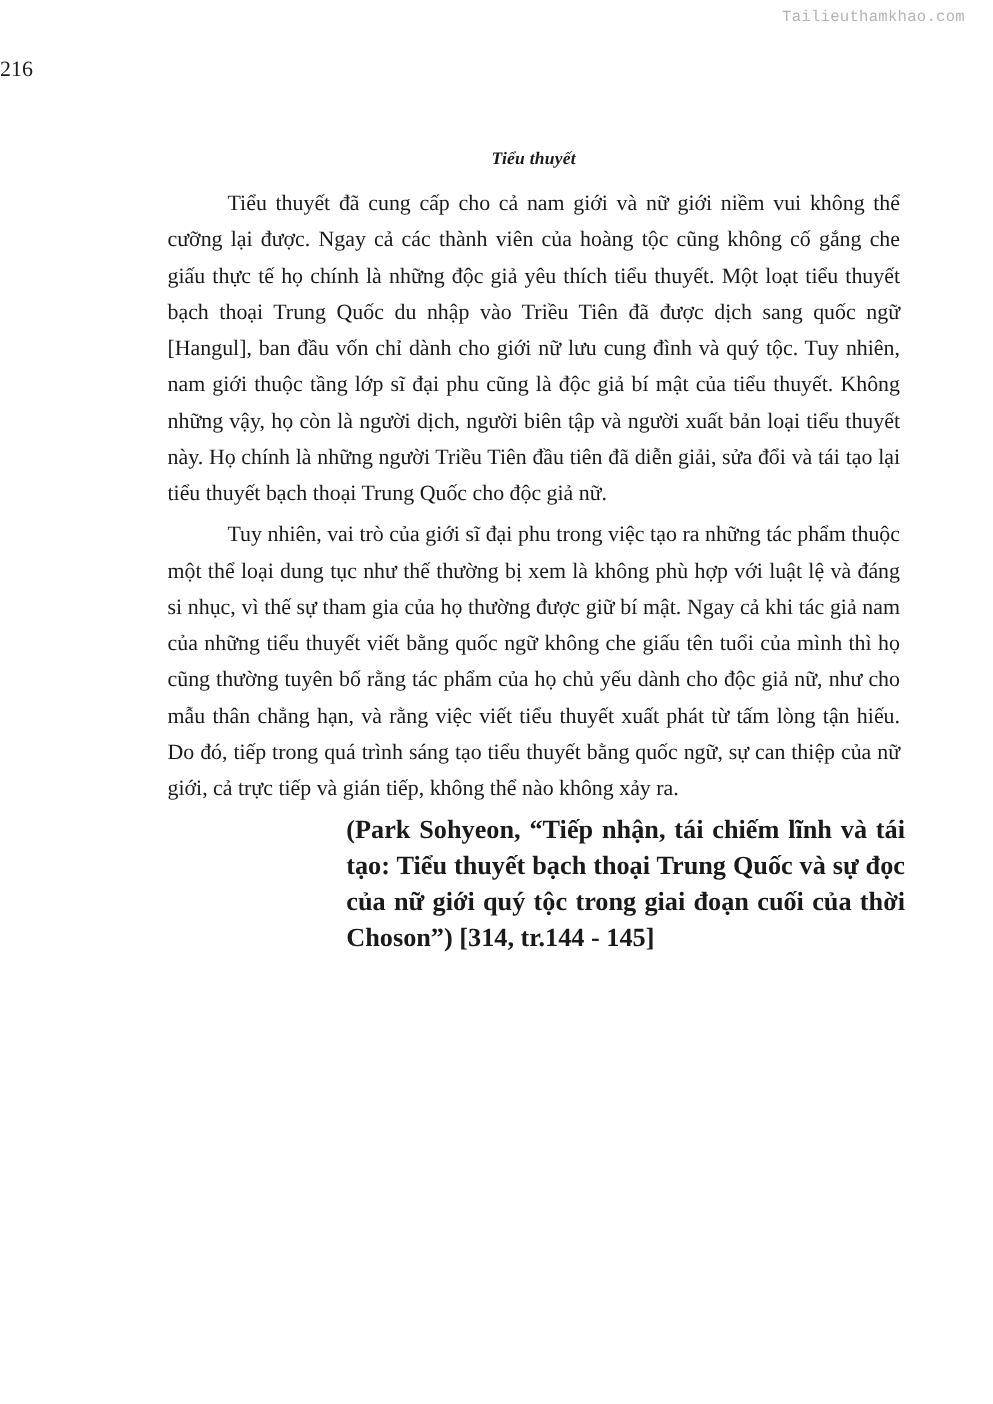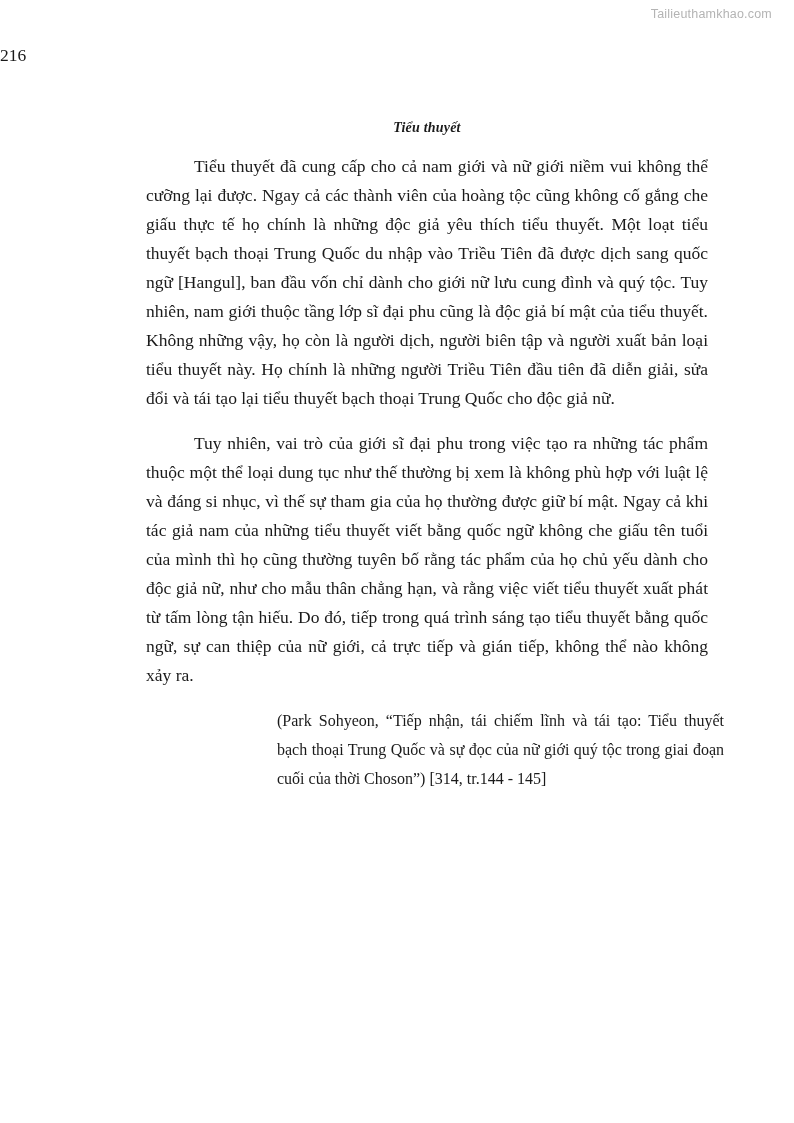--- a/index.html
+++ b/index.html
@@ -16,21 +16,21 @@
     overflow: hidden;
     font-family: "Liberation Serif", "DejaVu Serif", serif;
     color: #1a1a1a;
   }
 
   
   .watermark {
     position: absolute;
     top: 7px;
     right: 22px;
-    font-family: Liberation Sans, sans-serif;
+    font-family: Liberation Mono, monospace;
     font-size: 12.5px;
     letter-spacing: 0.2px;
     color: #b4b4b4;
     white-space: nowrap;
     user-select: none;
     text-align: right;
   }
 
   
   .page-number {
@@ -54,37 +54,38 @@
   .doc-heading {
     text-align: center;
     font-weight: bold;
     font-style: italic;
     font-size: 14px;
     margin: 0 0 12px 0;
     letter-spacing: 0.2px;
   }
 
   .body-par {
-    margin: 16px;
+    margin: 4px;
     font-size: 17.5px;
     line-height: 29px;
     text-align: justify;
     text-indent: 48px;
     text-justify: inter-word;
     hyphens: none;
   }
 
   .citation {
     margin: 4px 0 0 16px;
     margin-left: 147px;
     width: 447px;
-    font-size: 16px;
+    font-size: 21px;
     line-height: 29px;
     text-align: justify;
     text-indent: 0;
+    font-weight: bold;
   }
 </style>
 </head>
 <body>
 
 <div class="page">
 
   <div class="watermark">Tailieuthamkhao.com</div>
 
   <div class="page-number">216</div>

